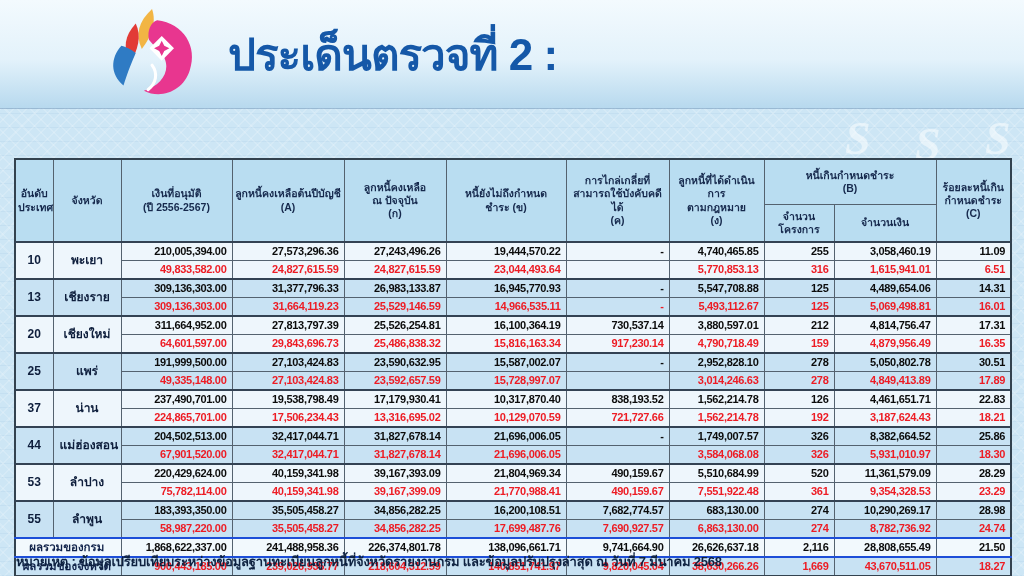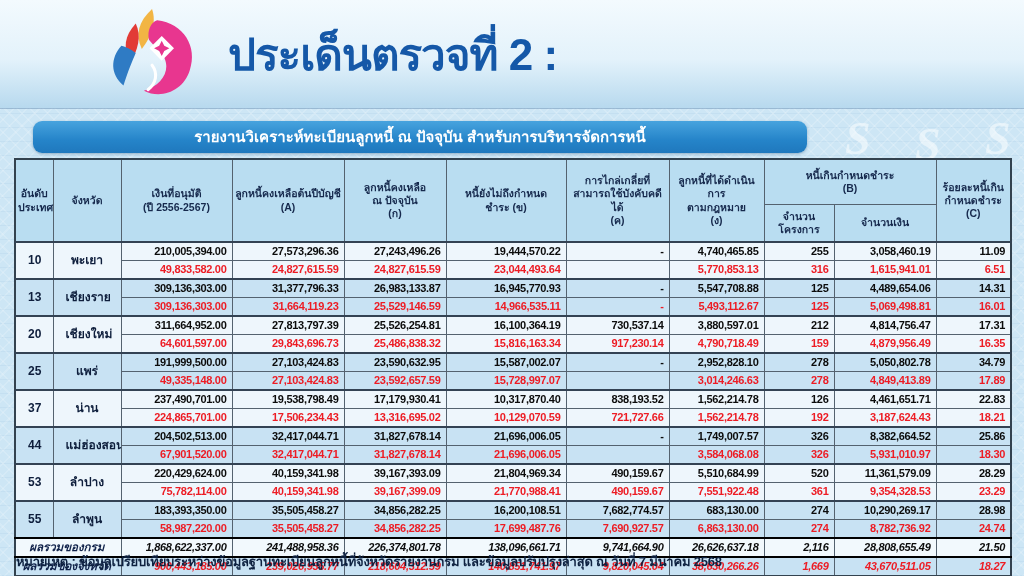--- a/index.html
+++ b/index.html
@@ -27,29 +27,29 @@
   .tablewrap{position:absolute;left:14px;top:158px;z-index:4;}
   table{border-collapse:collapse;table-layout:fixed;width:996px;background:#fff;border:2px solid #33424f;}
   th,td{border:1px solid #54626f;}
   thead th{background:#b9ddf1;color:#16294d;font-weight:bold;font-size:10.5px;line-height:1.25;
     white-space:pre-line;text-align:center;vertical-align:middle;padding:2px 2px;}
   thead tr.h1 th{height:40px;}
   thead tr.h2 th{height:32px;}
   tbody td{font-size:11px;font-weight:bold;height:15px;line-height:15px;padding:1px 5px 1px 2px;
     white-space:nowrap;overflow:hidden;}
   td.num{text-align:right;letter-spacing:-0.3px;}
-  td.rank-cell,td.prov-cell{text-align:center;color:#0e1e3c;font-size:12px;padding:0 12px;}
+  td.rank-cell,td.prov-cell{text-align:center;color:#0e1e3c;font-size:12px;padding:0 6px;}
   tr.bg-light td{background:#eef6fc;}
   tr.bg-blue td{background:#c8e2f3;}
   tr.bg-total-light td{background:#f2f9fd;}
   td.dept{color:#0b0b0b;}
   td.prov{color:#ed1c24;}
   tr.dept-row td{border-top:2px solid #334253;}
   tr.prov-row td{border-top:1px solid #5e6b79;}
-  tr.total-row td{border-top:2px solid #000000;font-style:italic;}
+  tr.total-row td{border-top:2px solid #1d4ed8;}
   td.total-label{text-align:center;color:#10224a;font-size:11.5px;}
   .footnote{position:absolute;left:16px;top:551px;z-index:4;font-size:13px;font-weight:bold;color:#0d2140;letter-spacing:-0.2px;text-align:center;}
 </style>
 </head>
 <body>
 
 <div class="stage">
 
   <span class="watermark" style="left:845px;top:112px;font-size:46px;">S</span>
   <span class="watermark" style="left:915px;top:118px;font-size:46px;">S</span>
@@ -68,23 +68,20 @@
       <path d="M57,16 C83,19 97,42 89,65 C83,85 61,94 44,85 C57,81 66,72 66,61 C66,49 55,43 49,35 C47,26 51,18 57,16 Z" fill="#E8368F"></path>
       <rect x="53" y="35" width="17" height="17" transform="rotate(45 61.5 43.5)" fill="#ffffff"></rect>
       <path d="M61.5,36 L64,41 L69,43.5 L64,46 L61.5,51 L59,46 L54,43.5 L59,41 Z" fill="#E8368F"></path>
       <path d="M52,60 C58,68 56,78 48,84" fill="none" stroke="#ffffff" stroke-width="3" stroke-linecap="round"></path>
     </svg>
     <div class="titlewrap">
       <span class="title">ประเด็นตรวจที่ 2 :</span>
     </div>
   </div>
 
-  <div class="banner">
-    <span>รายงานวิเคราะห์ทะเบียนลูกหนี้ ณ ปัจจุบัน สำหรับการบริหารจัดการหนี้</span>
-  </div>
 
   <div class="tablewrap">
     <table>
       <colgroup>
         <col style="width:38px">
           <col style="width:68px">
           <col style="width:111px">
           <col style="width:112px">
         <col style="width:102px">
           <col style="width:120px">
@@ -203,21 +200,21 @@
             <td class="rank-cell" rowspan="2">25</td>
             <td class="prov-cell" rowspan="2">แพร่</td>
             <td class="num dept">191,999,500.00</td>
             <td class="num dept">27,103,424.83</td>
             <td class="num dept">23,590,632.95</td>
             <td class="num dept">15,587,002.07</td>
             <td class="num dept">-</td>
             <td class="num dept">2,952,828.10</td>
             <td class="num dept">278</td>
             <td class="num dept">5,050,802.78</td>
-            <td class="num dept">34.79</td>
+            <td class="num dept">30.51</td>
           </tr>
           <tr class="prov-row bg-blue">
             <td class="num prov">49,335,148.00</td>
             <td class="num prov">27,103,424.83</td>
             <td class="num prov">23,592,657.59</td>
             <td class="num prov">15,728,997.07</td>
             <td class="num prov"></td>
             <td class="num prov">3,014,246.63</td>
             <td class="num prov">278</td>
             <td class="num prov">4,849,413.89</td>

